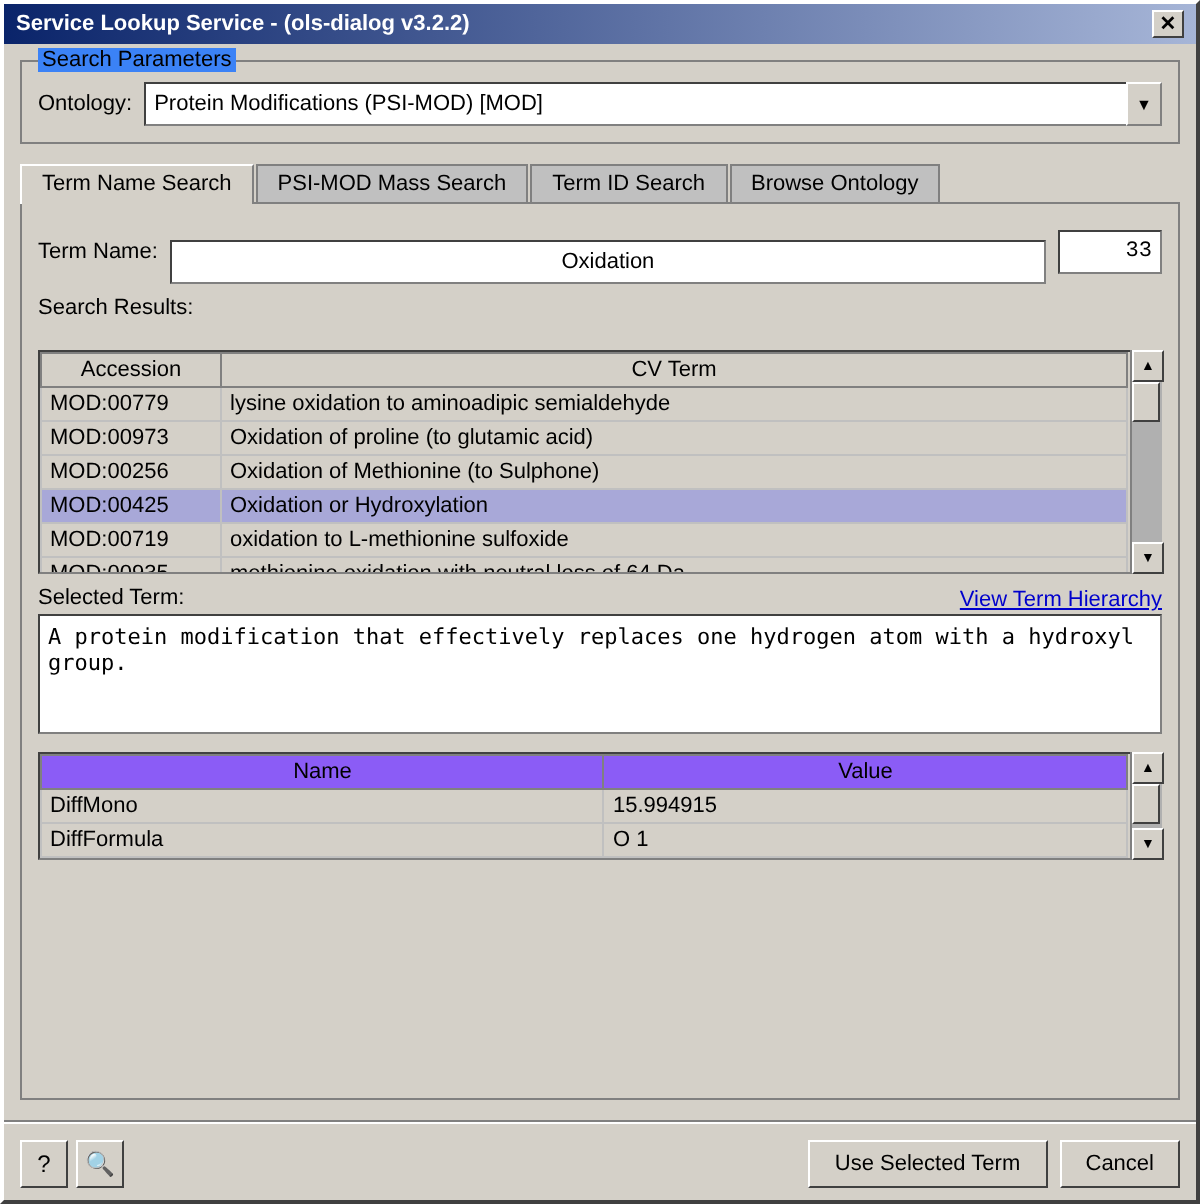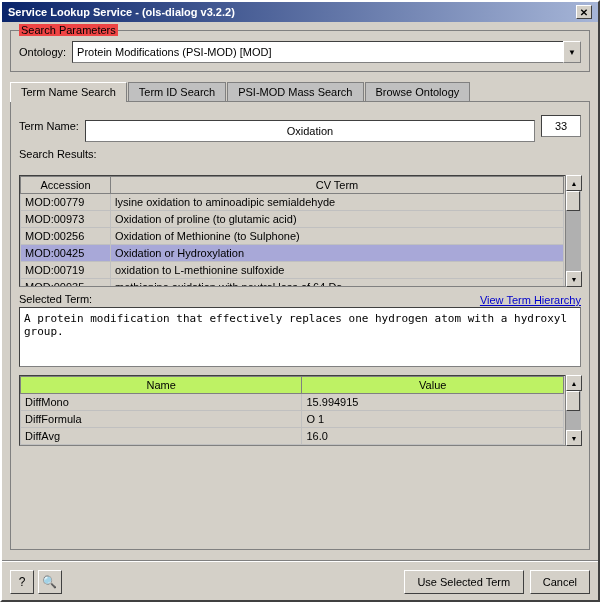--- a/index.html
+++ b/index.html
@@ -59,21 +59,21 @@
       border: 1px solid #808080;
       border-top: 1px solid #808080;
       padding: 6px 8px 8px;
       position: relative;
       background: #d4d0c8;
     }
     .group-label {
       position: absolute;
       top: -7px;
       left: 8px;
-      background: #ef4444;
+      background: #3b82f6;
       padding: 0 2px;
       font-size: 11px;
     }
     .row {
       display: flex;
       align-items: center;
       gap: 6px;
       margin-top: 4px;
     }
     .label {
@@ -155,22 +155,23 @@
       display: flex;
       align-items: center;
       gap: 6px;
     }
     .term-name-input {
       flex: 1;
       text-align: center;
       margin-top: 10px;
     }
     .count-box {
-      width: 40px;
-      text-align: center;
+      width: 52px;
+      text-align: right;
+      font-family: Liberation Mono, monospace;
     }
     .section-label {
       font-size: 11px;
       margin-bottom: 2px;
     }
     .results-table {
       width: 100%;
       border-collapse: collapse;
       font-size: 11px;
     }
@@ -263,21 +264,21 @@
       font-size: 11px;
       resize: none;
       overflow: auto;
     }
     .properties-table {
       width: 100%;
       border-collapse: collapse;
       font-size: 11px;
     }
     .properties-table th {
-      background: #bef264;
+      background: #8b5cf6;
       border: 1px solid #808080;
       padding: 2px 4px;
       text-align: center;
       font-weight: normal;
     }
     .properties-table td {
       border: 1px solid #c0c0c0;
       border-top: none;
       padding: 2px 4px;
     }
@@ -364,24 +365,24 @@
         </div>
       </div>
     </div>
 
     <div style="display:flex; flex-direction:column; flex:1;">
       <div class="tabs">
         <div class="tab active">
           <span>Term Name Search</span>
         </div>
         <div class="tab">
+          <span>PSI-MOD Mass Search</span>
+        </div>
+        <div class="tab">
           <span>Term ID Search</span>
-        </div>
-        <div class="tab">
-          <span>PSI-MOD Mass Search</span>
         </div>
         <div class="tab">
           <span>Browse Ontology</span>
         </div>
       </div>
 
       <div class="tab-content">
 
         <div class="term-name-row">
           <span class="label">Term Name:</span>
@@ -460,24 +461,20 @@
                 </thead>
                 <tbody id="props-tbody">
                 <tr>
                       <td>DiffMono</td>
                       <td>15.994915</td>
                     </tr>
                     <tr>
                       <td>DiffFormula</td>
                       <td>O 1</td>
                     </tr>
-                    <tr>
-                      <td>DiffAvg</td>
-                      <td>16.0</td>
-                    </tr>
                   </tbody>
               </table>
             </div>
           </div>
           <div class="scrollbar-v" style="position:absolute;right:0;top:0;height:100%;">
             <div class="scroll-btn">▲</div>
             <div class="scroll-track">
               <div class="scroll-thumb"></div>
             </div>
             <div class="scroll-btn">▼</div>

